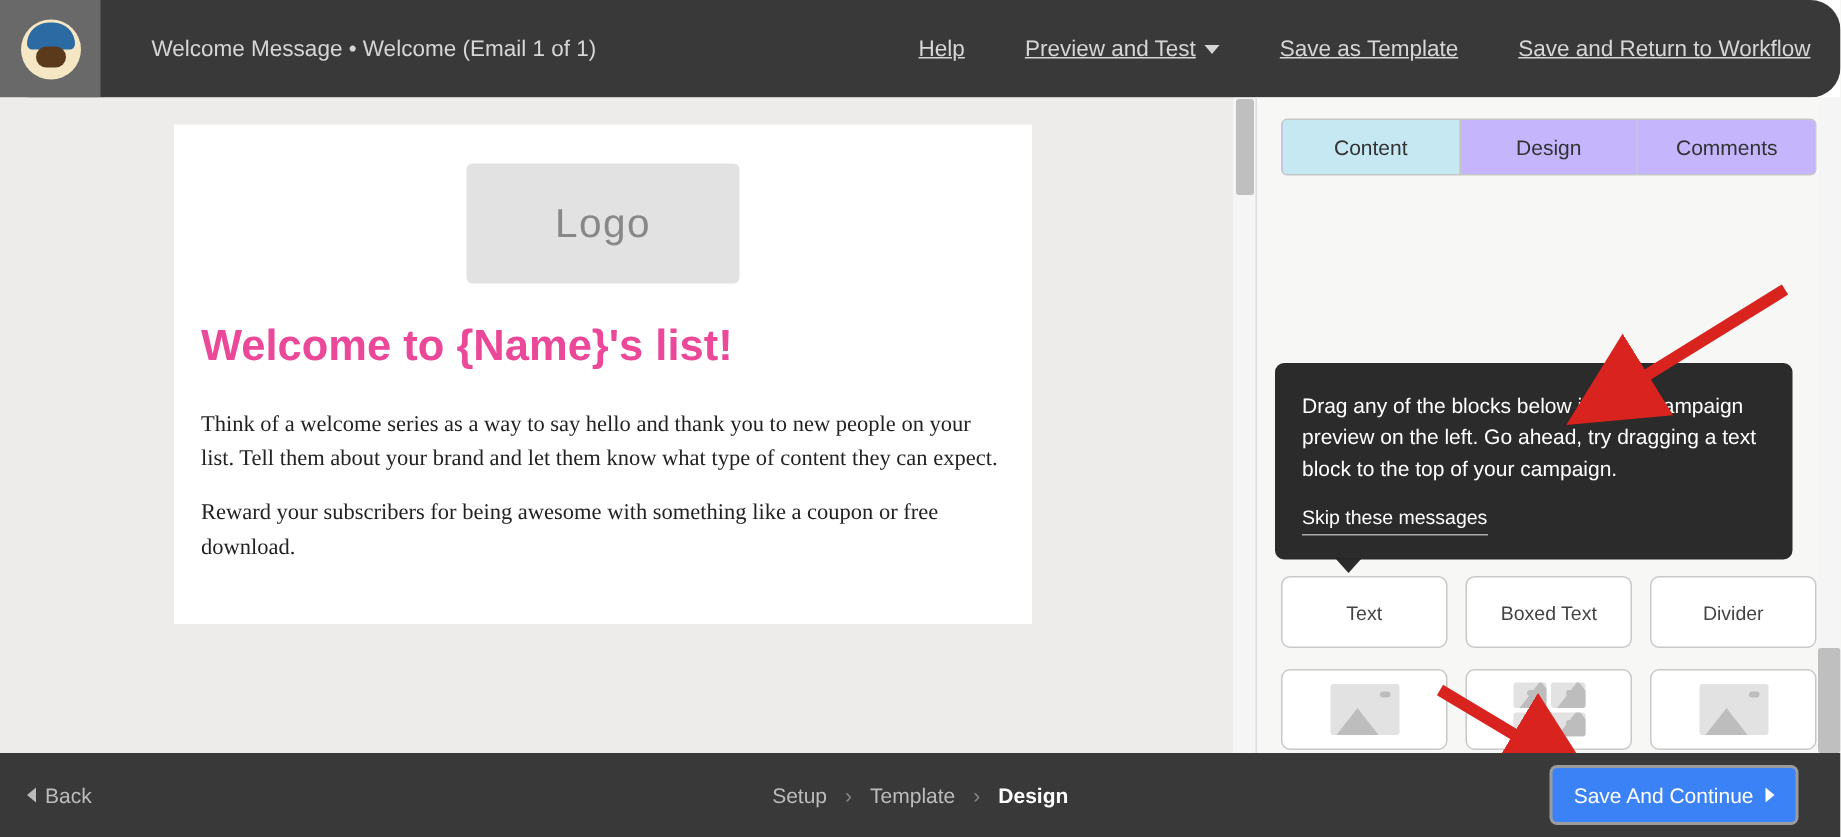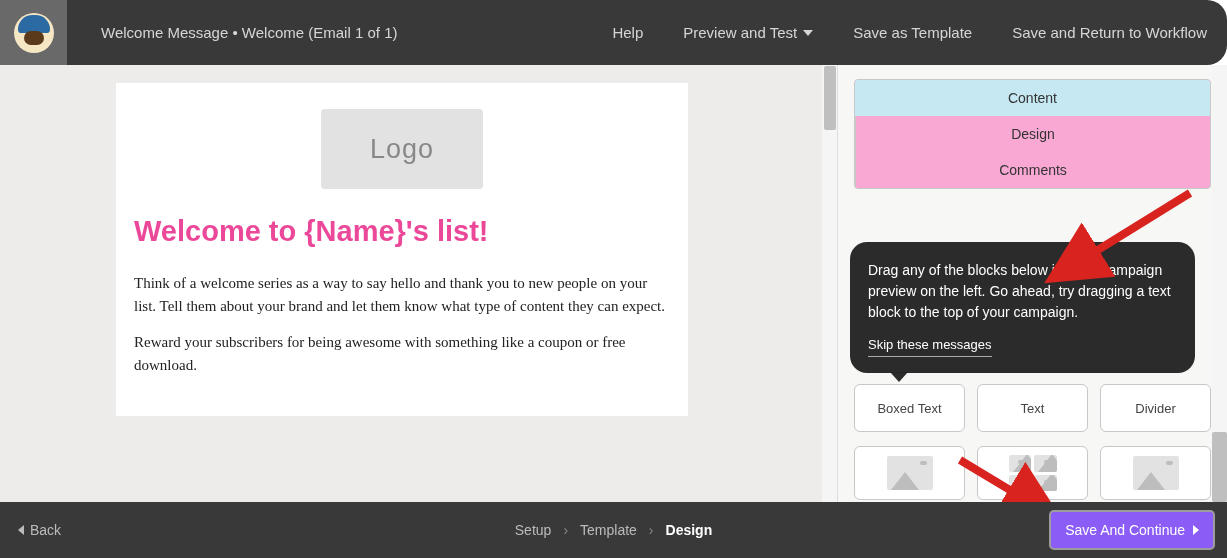--- a/index.html
+++ b/index.html
@@ -6,70 +6,70 @@
 body { font-family: "Helvetica Neue", Arial, sans-serif; width: 1227px; height: 558px; overflow: hidden; background: #fff; position: relative; font-size: 14px; }
 
 
 .topbar { height: 65px; background: #393939; display: flex; align-items: center; color: #ccc; border-radius: 20px; }
 .logo-box { width: 67px; height: 65px; background: #696969; display: flex; align-items: center; justify-content: center; }
 .monkey { width: 40px; height: 40px; border-radius: 50%; background: #f5e6c4; position: relative; overflow: hidden; }
 .monkey::before { content:""; position:absolute; top:2px; left:4px; right:4px; height:18px; background:#2b6aa3; border-radius: 16px 16px 4px 4px; }
 .monkey::after { content:""; position:absolute; bottom:8px; left:10px; right:10px; height:14px; background:#5a3a1a; border-radius: 10px; }
 .title { margin-left: 34px; font-size: 15px; color:#d6d6d6; }
 .spacer { flex:1; }
-.nav-item { padding: 0 20px; color:#d6d6d6; cursor:pointer; font-size:15px; display:flex; align-items:center; gap:6px; }
+.nav-item { padding: 0 20px; color:#d6d6d6; cursor:pointer; font-size:15px; display:flex; align-items:center; gap:6px;text-decoration:underline; }
 .chev-down { width:0; height:0; border-left:5px solid transparent; border-right:5px solid transparent; border-top:6px solid #d6d6d6; }
 
 
 .work { position:absolute; top:65px; left:0; right:0; bottom:56px; display:flex; background:#edecea; }
 .canvas-wrap { flex:1; position:relative; overflow:hidden; }
 .canvas-scroll { position:absolute; right:0; top:0; width:15px; height:100%; background:#f5f5f5; }
 .canvas-thumb { width:12px; margin:1px auto; height:64px; background:#bfbfbf; border-radius:2px; }
 .canvas { margin: 18px 0 0 116px; width: 572px; background:#fff; padding: 26px 18px; }
-.logo-ph { width:162px; height:80px; background:#e2e2e2; border-radius:4px; margin: 0 auto 26px; display:flex; align-items:center; justify-content:center; color:#888; font-size:27px; letter-spacing:1px; }
+.logo-ph { width:182px; height:80px; background:#e2e2e2; border-radius:4px; margin: 0 auto 26px; display:flex; align-items:center; justify-content:center; color:#888; font-size:27px; letter-spacing:1px; }
 .h1 { font-size:29px; font-weight:bold; color:#ec4899; margin-bottom:24px; font-family: Arial, sans-serif; }
 .p { font-size:15px; line-height:1.5; color:#222; margin-bottom:14px; font-family: Liberation Serif, serif; }
 .link { color:#2BAADF; text-decoration:underline; }
 
 
 .side { width:390px; background:#f7f7f5; border-left:1px solid #ddd; position:relative; }
-.tabs { display:flex; margin:14px 16px 0; border:1px solid #c8c8c8; border-radius:4px; overflow:hidden; background:#f9a8d4;flex-direction:column;}
+.tabs { display:flex; margin:14px 16px 0; border:1px solid #c8c8c8; border-radius:4px; overflow:hidden; background:#c4b5fd;}
 .tab { flex:1; text-align:center; padding:10px 0; font-size:14px; color:#333; cursor:pointer; }
 .tab.active { background:#c5e8f3; }
 .tab + .tab { border-left:1px solid #c8c8c8; }
 
 .blocks { position:absolute; left:16px; right:16px; bottom:2px; display:grid; grid-template-columns: repeat(3, 1fr); gap:12px; }
 .block { border:1px solid #c8c8c8; border-radius:6px; background:#fff; height:48px; display:flex; align-items:center; justify-content:center; font-size:13px; color:#444; cursor:grab; position:relative; }
 .block.nolabel { height:54px; }
 .img-ph { width:46px; height:34px; background:#e2e2e2; border-radius:2px; position:relative; overflow:hidden; }
 .img-ph::before{content:"";position:absolute;bottom:0;left:4px;width:0;height:0;border-left:14px solid transparent;border-right:14px solid transparent;border-bottom:18px solid #bdbdbd;}
 .img-ph::after{content:"";position:absolute;top:5px;right:6px;width:7px;height:4px;background:#bdbdbd;border-radius:3px;}
 .img-grid{display:grid;grid-template-columns:1fr 1fr;grid-template-rows:1fr 1fr;gap:3px;width:48px;height:36px;}
 .img-grid .img-ph{width:auto;height:auto;}
 
 
-.tooltip { position:absolute; left:12px; top:177px; width:345px; background:rgba(36,36,36,0.97); color:#fff; border-radius:17px; padding:18px 18px 16px; font-size:14px; line-height:1.5; }
+.tooltip { position:absolute; left:12px; top:177px; width:345px; background:rgba(36,36,36,0.97); color:#fff; border-radius:6px; padding:18px 18px 16px; font-size:14px; line-height:1.5; }
 .tooltip::after{ content:""; position:absolute; bottom:-9px; left:40px; width:0;height:0;border-left:9px solid transparent;border-right:9px solid transparent;border-top:10px solid rgba(36,36,36,0.97);}
 .skip { display:inline-block; margin-top:12px; border-bottom:1px solid #aaa; padding-bottom:1px; cursor:pointer; font-size:13px;}
 
 .side-scroll{position:absolute;right:0;bottom:0;width:15px;height:70px;background:#bfbfbf;border-radius:2px;}
 .side-scroll-track{position:absolute;right:0;top:0;bottom:0;width:15px;background:#f5f5f5;}
 
 
 .arrow { position:absolute; pointer-events:none; }
 .arrow svg { overflow:visible; }
 
 
 .bottom { position:absolute; left:0; right:0; bottom:0; height:56px; background:#393939; display:flex; align-items:center; color:#bbb; font-size:14px; }
 .back { margin-left:18px; cursor:pointer; display:flex; gap:6px; align-items:center; }
 .chev-left{width:0;height:0;border-top:5px solid transparent;border-bottom:5px solid transparent;border-right:6px solid #bbb;}
 .steps { position:absolute; left:50%; transform:translateX(-50%); display:flex; gap:12px; align-items:center; }
 .step-sep{color:#888;}
 .step.active{color:#fff;font-weight:bold;}
-.save-btn { margin-left:auto; margin-right:14px; background:#8b5cf6; color:#fff; padding:10px 14px; border-radius:3px; cursor:pointer; display:flex; align-items:center; gap:8px; box-shadow:0 0 0 2px rgba(255,255,255,0.5);}
+.save-btn { margin-left:auto; margin-right:30px; background:#3b82f6; color:#fff; padding:10px 14px; border-radius:3px; cursor:pointer; display:flex; align-items:center; gap:8px; box-shadow:0 0 0 2px rgba(255,255,255,0.5);}
 .chev-right{width:0;height:0;border-top:5px solid transparent;border-bottom:5px solid transparent;border-left:6px solid #fff;}
 </style>
 </head>
 <body>
 
 <div class="topbar">
   <div class="logo-box">
       <div class="monkey"></div>
     </div>
   <div class="title">Welcome Message • Welcome (Email 1 of 1)</div>
@@ -100,22 +100,22 @@
     <div class="side-scroll-track">
         <div class="side-scroll"></div>
       </div>
     <div class="tabs">
       <div class="tab active">Content</div>
       <div class="tab">Design</div>
       <div class="tab">Comments</div>
     </div>
 
     <div class="blocks" style="bottom:70px;">
+      <div class="block">Text</div>
       <div class="block">Boxed Text</div>
-      <div class="block">Text</div>
       <div class="block">Divider</div>
     </div>
     <div class="blocks">
       <div class="block nolabel">
           <div class="img-ph"></div>
         </div>
       <div class="block nolabel">
           <div class="img-grid">
             <div class="img-ph"></div>
             <div class="img-ph"></div>

